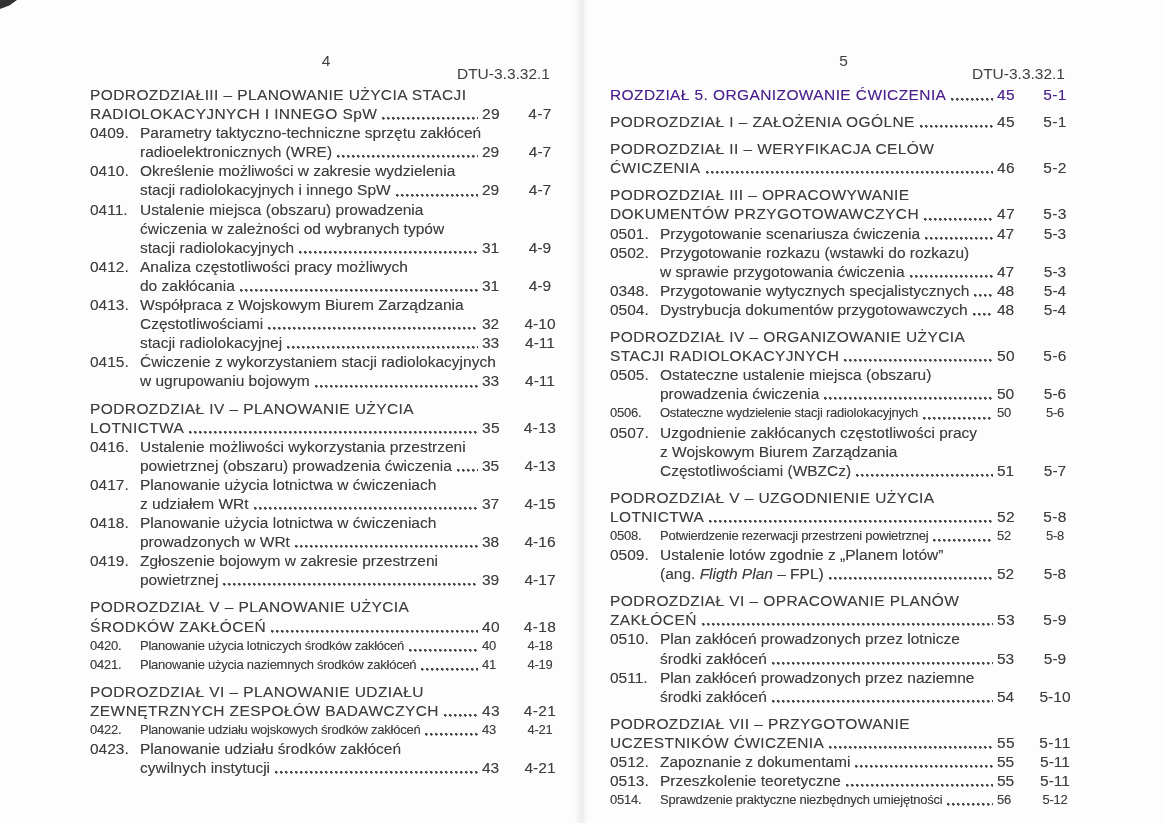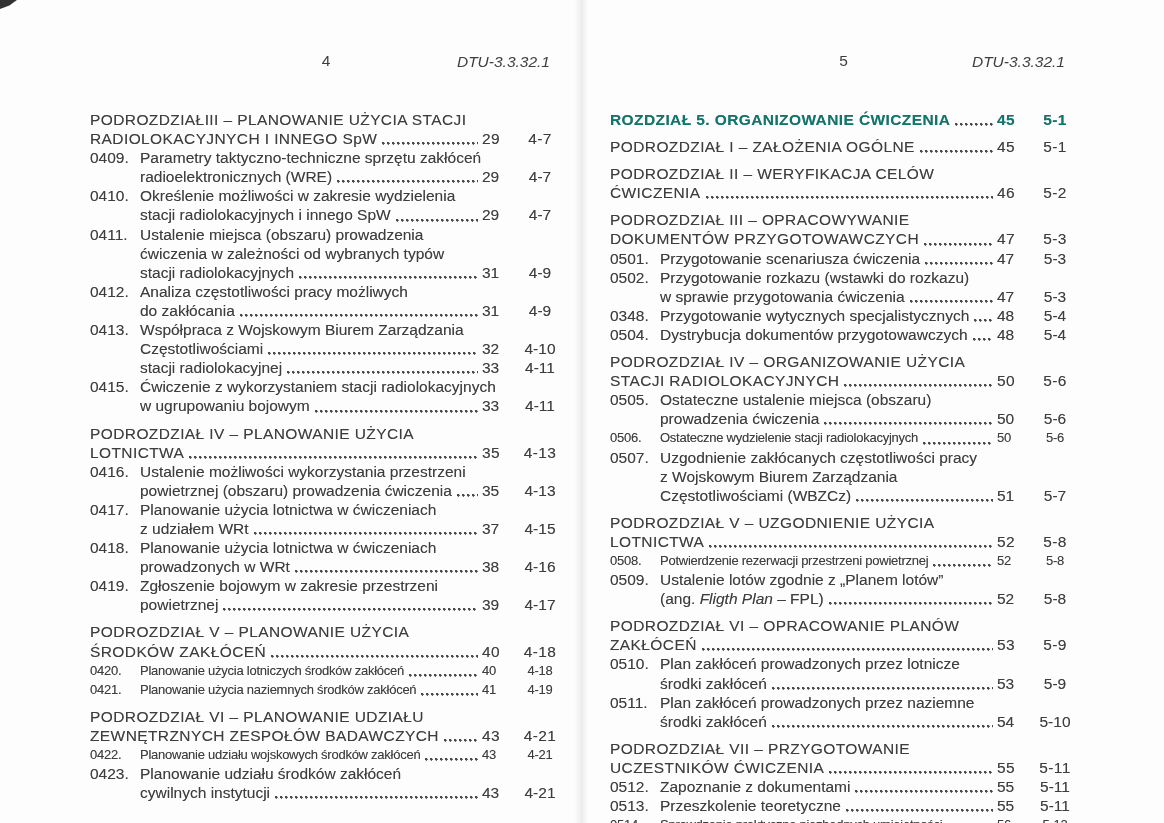--- a/index.html
+++ b/index.html
@@ -25,28 +25,28 @@
       rgba(0,0,0,0) 0%, rgba(0,0,0,0.045) 40%,
       rgba(0,0,0,0.065) 55%, rgba(0,0,0,0) 100%);
   }
 
   .page { position: absolute; top: 52px; }
   .page-left  { left: 90px;  width: 472px; }
   .page-right { left: 610px; width: 467px; }
 
   .page-header { position: relative; height: 20px; font-size: 15.5px; }
   .ph-num  { position: absolute; left: 0; right: 0; text-align: center; }
-  .ph-code { position: absolute; right: 12px; top: 1px; font-style: italic; }
-
-  .toc { margin-top: 38px; }
+  .ph-code { position: absolute; right: 12px; top: 13px; }
+
+  .toc { margin-top: 13px; }
 
   .entry { }
   .entry.heading, .entry.chapter { margin-top: 8px; letter-spacing: 0.4px; }
   .toc .entry:first-child { margin-top: 0; }
-  .entry.chapter { font-weight: bold; color: #0f766e; }
+  .entry.chapter { font-weight: normal; color: #4c1d95; }
 
   .line {
     display: flex; align-items: baseline;
     line-height: 19.1px; font-size: 15.5px;
     white-space: nowrap;
     text-shadow: 0 0 0.5px rgba(62,62,62,0.45);
   }
   .entry.condensed .line { font-size: 13px; letter-spacing: -0.25px; }
 
   .num { flex: none; width: 50px; }

